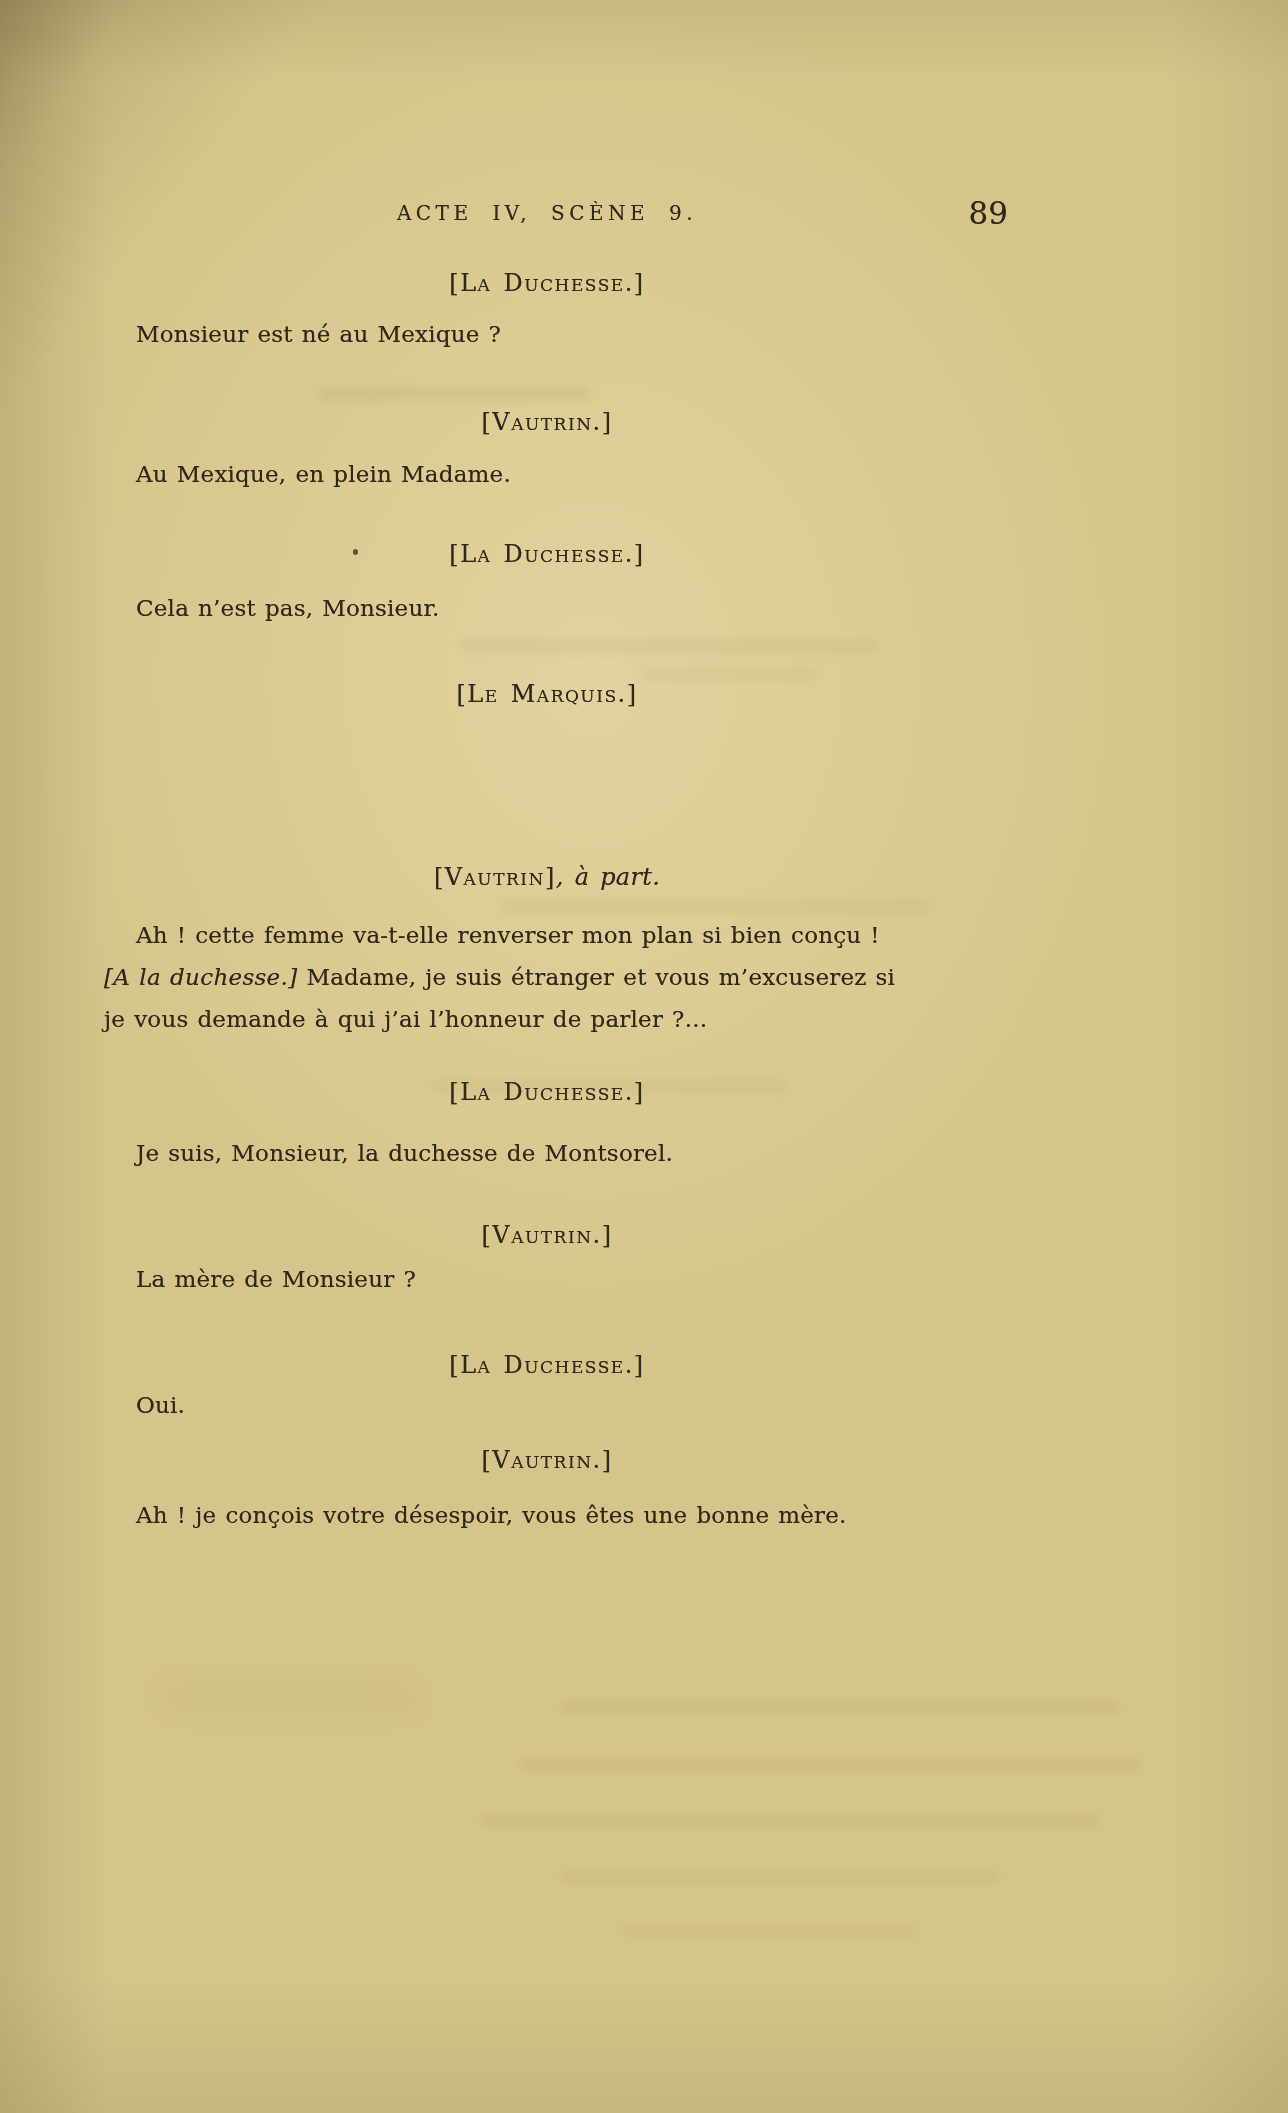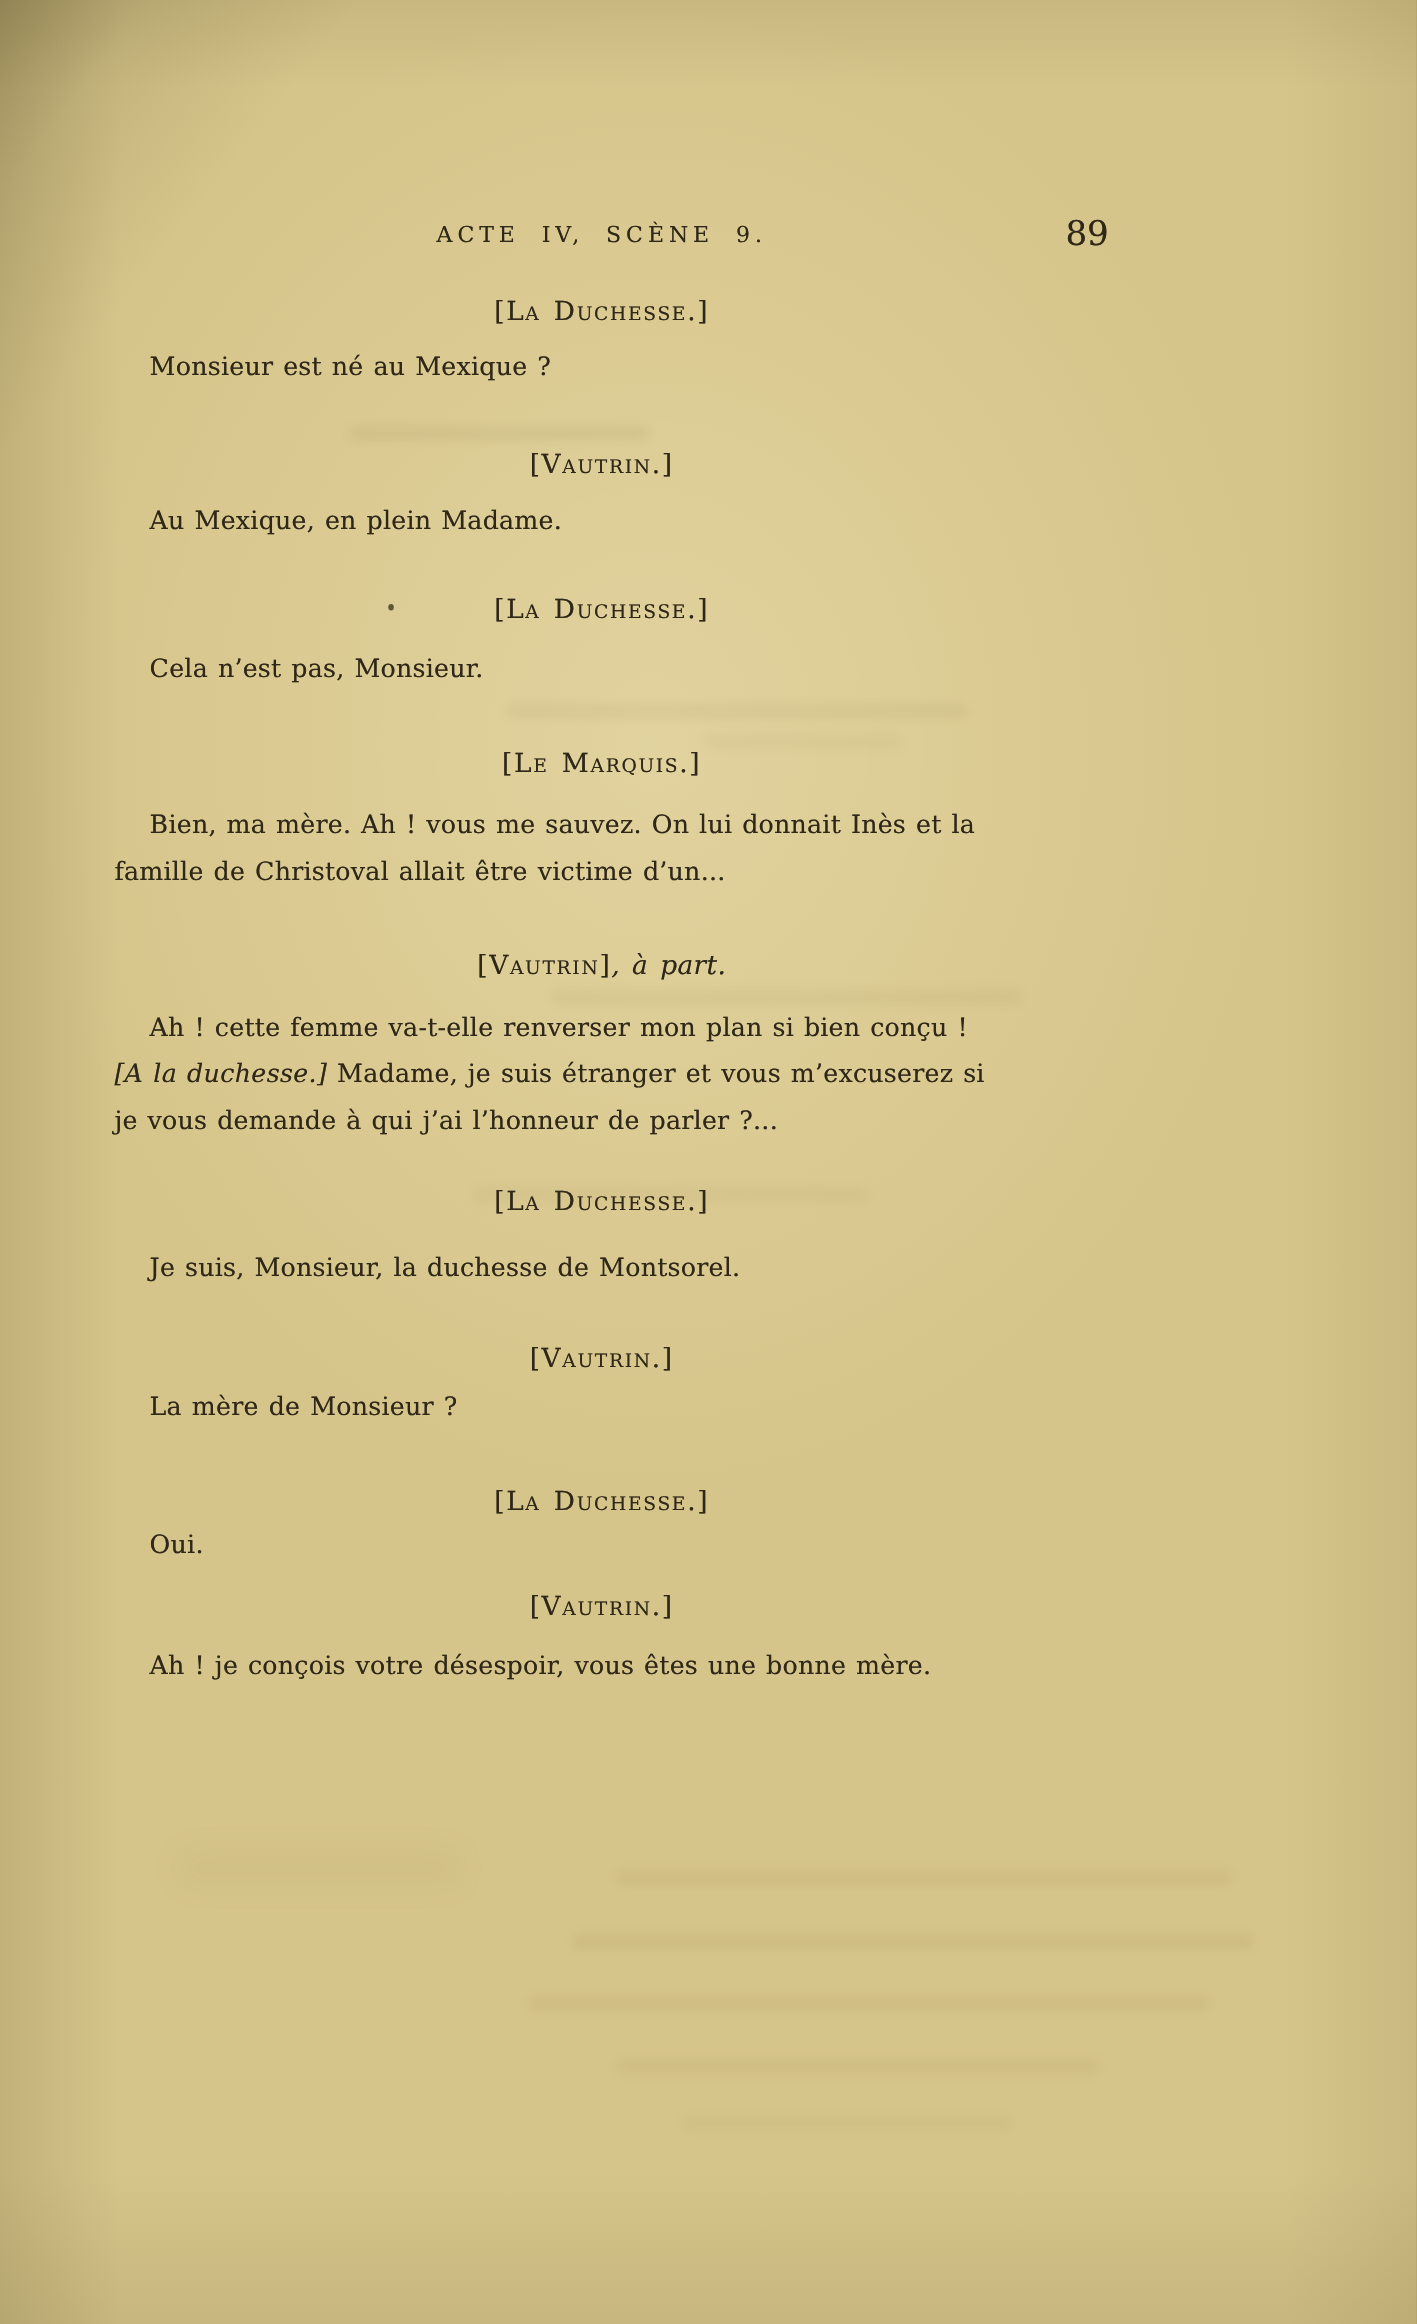--- a/index.html
+++ b/index.html
@@ -109,22 +109,20 @@
 
   <div class="speaker" style="top:405px">[Vautrin.]</div>
   <div class="line indent" style="top:457px">Au Mexique, en plein Madame.</div>
 
   <div class="dot-artifact"></div>
 
   <div class="speaker" style="top:537px">[La Duchesse.]</div>
   <div class="line indent" style="top:591px">Cela n’est pas, Monsieur.</div>
 
   <div class="speaker" style="top:677px">[Le Marquis.]</div>
-  <div class="line indent" style="top:733px">Bien, ma mère. Ah ! vous me sauvez. On lui donnait Inès et la</div>
-  <div class="line flush" style="top:776px">famille de Christoval allait être victime d’un...</div>
 
   <div class="speaker" style="top:860px">
     <span>[Vautrin]</span><span class="direction">, à part.</span>
   </div>
   <div class="line indent" style="top:918px">Ah ! cette femme va-t-elle renverser mon plan si bien conçu !</div>
   <div class="line flush" style="top:960px">
     <span class="stage-italic">[A la duchesse.]</span><span> Madame, je suis étranger et vous m’excuserez si</span>
   </div>
   <div class="line flush" style="top:1002px">je vous demande à qui j’ai l’honneur de parler ?...</div>
 

